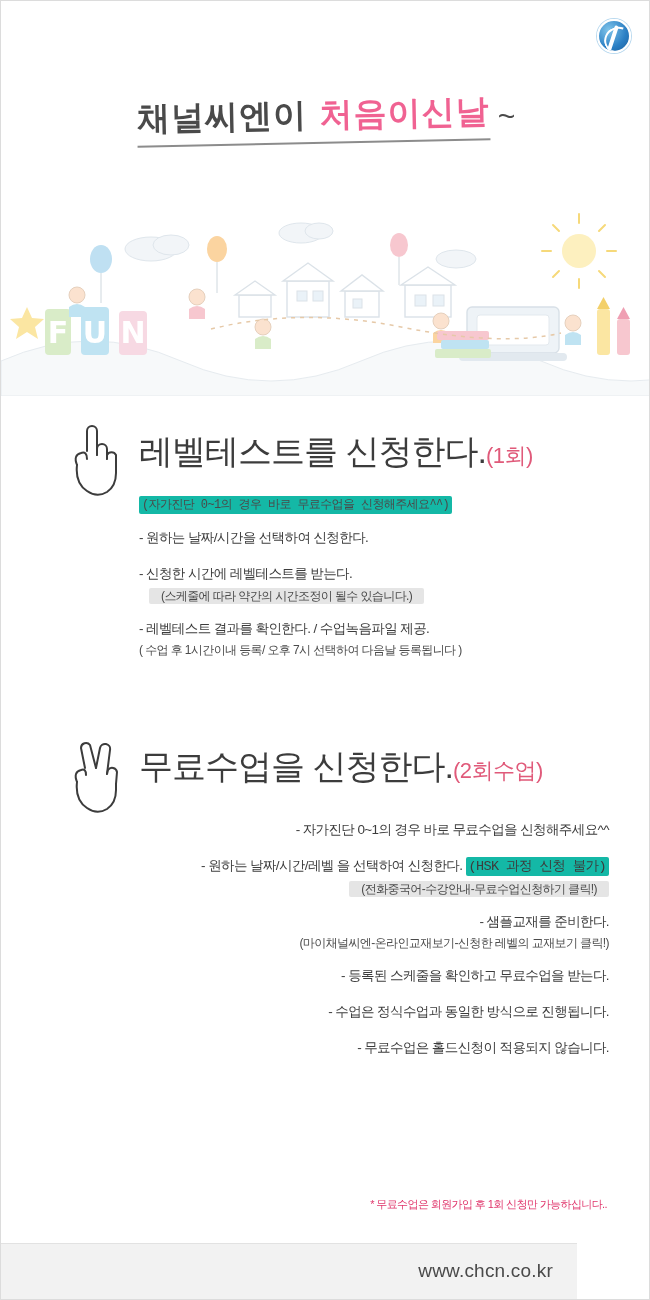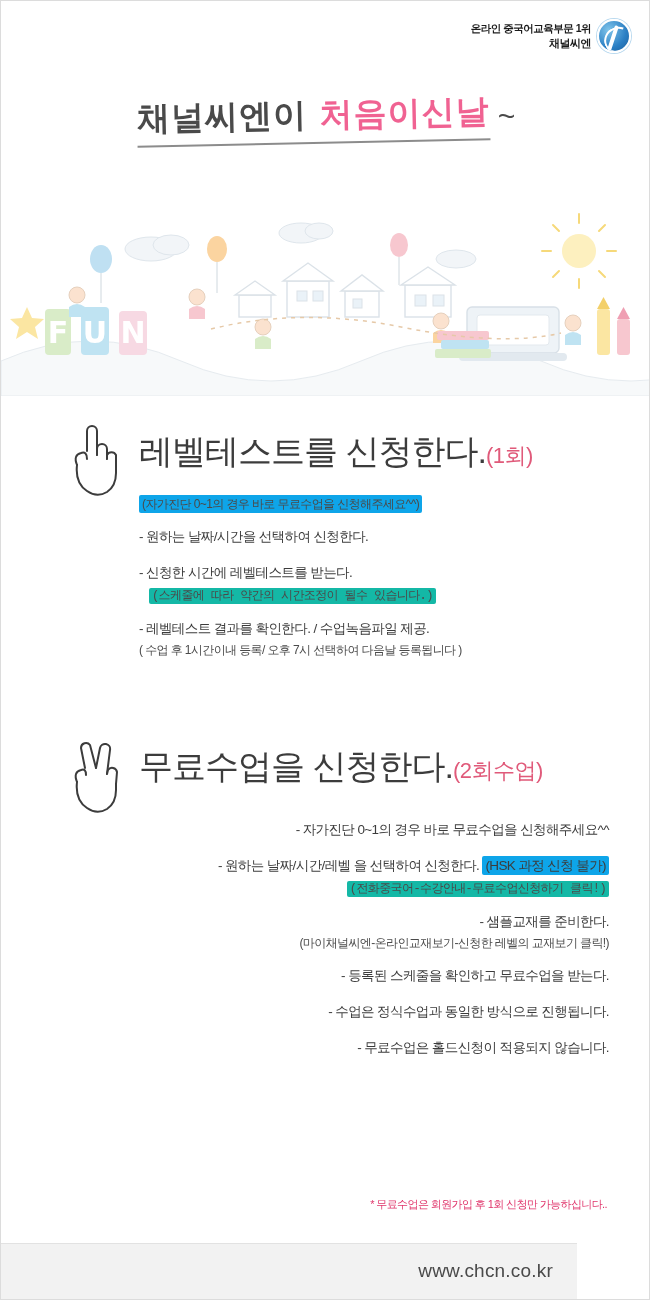--- a/index.html
+++ b/index.html
@@ -165,29 +165,29 @@
   .sub {
     font-size: 12px;
     color: #4a4a4a;
     letter-spacing: -0.6px;
     line-height: 1.5;
     white-space: nowrap;
   }
   .gap { height: 14px; }
 
   .hl-pink {
-    background: #0ea5e9;
+    background: #14b8a6;
     padding: 2px 3px;
     border-radius: 2px;
+    font-family: Liberation Mono, monospace;
   }
   .hl-blue {
-    background: #14b8a6;
-    padding: 1px 3px;
+    background: #e5e5e5;
+    padding: 1px 12px;
     border-radius: 2px;
-    font-family: Liberation Mono, monospace;
   }
   .indent { padding-left: 10px; }
 
   
   .foot-note {
     position: absolute;
     top: 1196px;
     right: 42px;
     font-size: 11px;
     color: #e0356b;
@@ -210,24 +210,20 @@
     color: #4a4a4a;
     letter-spacing: 0.2px;
   }
 </style>
 </head>
 <body>
 
 <div class="page">
 
   <div class="logo-area">
-    <div class="logo-text">
-      <div class="logo-line1">온라인 중국어교육부문 1위</div>
-      <div class="logo-line2">채널씨엔</div>
-    </div>
     <div class="logo-mark"></div>
   </div>
 
   <div class="title-wrap">
     <span class="title-main"><span>채널씨엔이 </span><span class="title-accent">처음이신날</span></span><span class="title-tilde"> ~</span>
   </div>
 
   <div class="illus">
     <svg width="650" height="185" viewBox="0 0 650 185" xmlns="http://www.w3.org/2000/svg">
 

